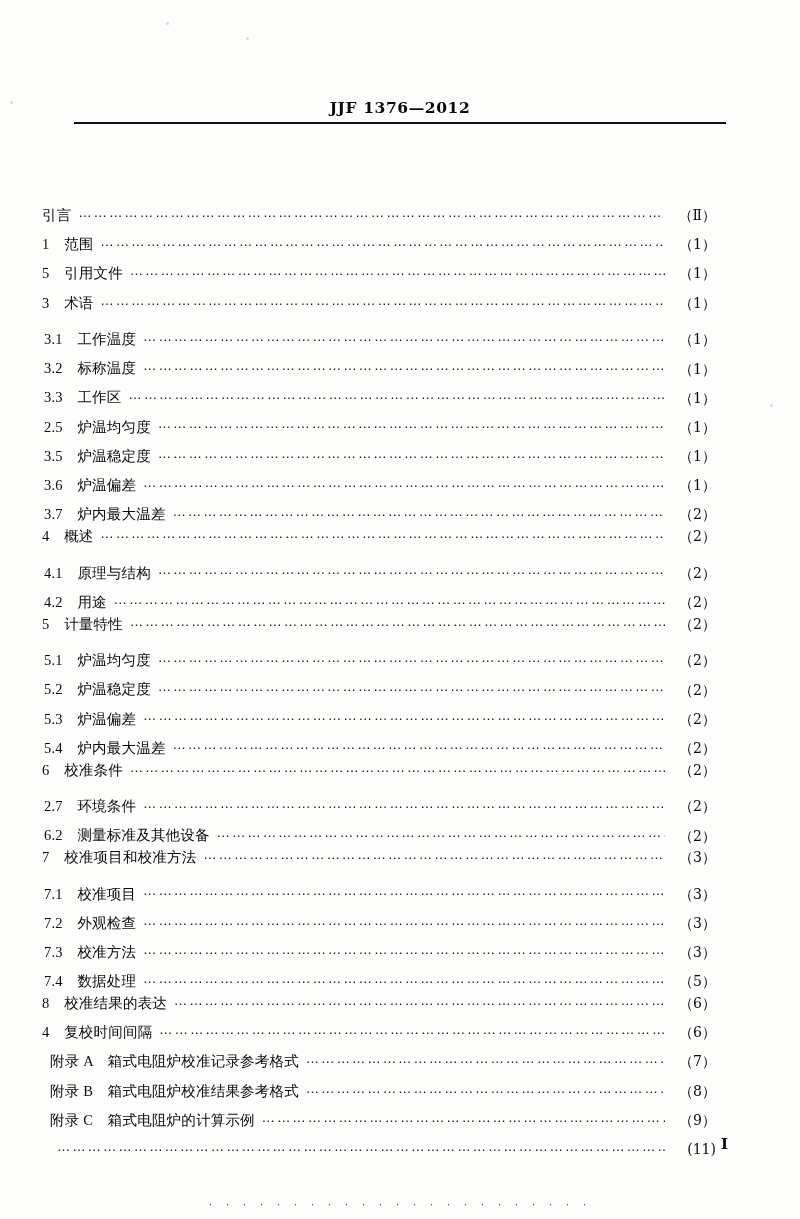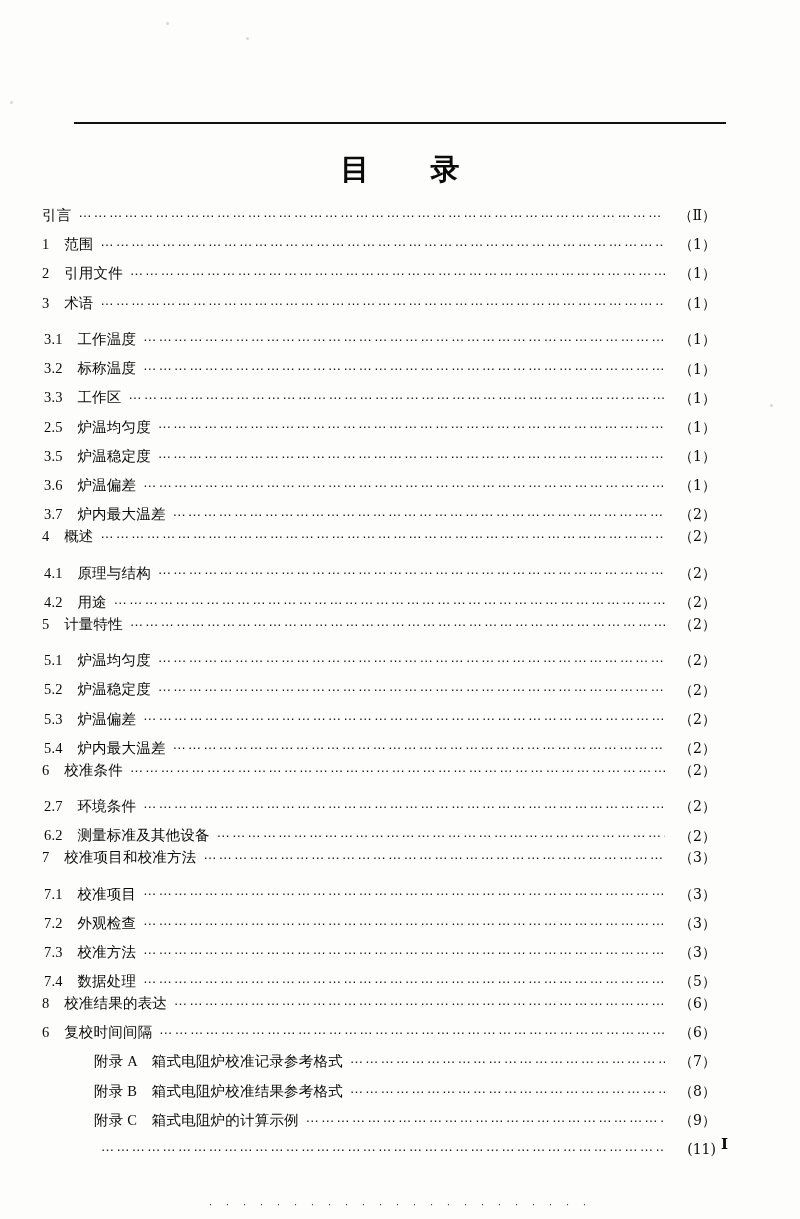--- a/index.html
+++ b/index.html
@@ -94,21 +94,21 @@
   }
   .toc-row .page-no {
     font-family: "DejaVu Serif", "Liberation Serif", serif;
     font-size: 14px;
     min-width: 46px;
     text-align: right;
   }
   
   .lvl-0 { padding-left: 0px; }
   .lvl-1 { padding-left: 2px; align-items: center; }
-  .lvl-2 { padding-left: 8px; margin-left: 44px; }
+  .lvl-2 { padding-left: 8px; }
 
   .folio {
     position: absolute;
     right: 72px;
     top: 1135px;
     font-family: "DejaVu Serif", "Liberation Serif", serif;
     font-size: 15px;
     font-weight: bold;
   }
   .footer-dots {
@@ -125,37 +125,37 @@
 </head>
 <body>
 
 <div class="page">
 
   <span class="speck" style="left:166px;top:22px;width:3px;height:3px;"></span>
   <span class="speck" style="left:246px;top:37px;width:3px;height:3px;"></span>
   <span class="speck" style="left:10px;top:101px;width:3px;height:3px;"></span>
   <span class="speck" style="left:770px;top:404px;width:3px;height:3px;"></span>
 
+  <div class="header-title">JJF 1376—2012</div>
   <div class="header-rule"></div>
 
-  <div class="doc-title">目　录</div>
 
   <div class="toc" id="toc">
       <div class="toc-row lvl-0">
         <span class="label">引言</span>
         <span class="leader">……………………………………………………………………………………………………………………………………………………………………………………………………………………………………………</span>
         <span class="page-no">（Ⅱ）</span>
       </div>
       <div class="toc-row lvl-0">
         <span class="label">1　范围</span>
         <span class="leader">……………………………………………………………………………………………………………………………………………………………………………………………………………………………………………</span>
         <span class="page-no">（1）</span>
       </div>
       <div class="toc-row lvl-0">
-        <span class="label">2　引用文件</span>
+        <span class="label">5　引用文件</span>
         <span class="leader">……………………………………………………………………………………………………………………………………………………………………………………………………………………………………………</span>
         <span class="page-no">（1）</span>
       </div>
       <div class="toc-row lvl-0">
         <span class="label">3　术语</span>
         <span class="leader">……………………………………………………………………………………………………………………………………………………………………………………………………………………………………………</span>
         <span class="page-no">（1）</span>
       </div>
       <div class="toc-row lvl-1">
         <span class="label">3.1　工作温度</span>
@@ -271,21 +271,21 @@
         <span class="label">7.4　数据处理</span>
         <span class="leader">……………………………………………………………………………………………………………………………………………………………………………………………………………………………………………</span>
         <span class="page-no">（5）</span>
       </div>
       <div class="toc-row lvl-0">
         <span class="label">8　校准结果的表达</span>
         <span class="leader">……………………………………………………………………………………………………………………………………………………………………………………………………………………………………………</span>
         <span class="page-no">（6）</span>
       </div>
       <div class="toc-row lvl-0">
-        <span class="label">6　复校时间间隔</span>
+        <span class="label">4　复校时间间隔</span>
         <span class="leader">……………………………………………………………………………………………………………………………………………………………………………………………………………………………………………</span>
         <span class="page-no">（6）</span>
       </div>
       <div class="toc-row lvl-2">
         <span class="label">附录 A　箱式电阻炉校准记录参考格式</span>
         <span class="leader">……………………………………………………………………………………………………………………………………………………………………………………………………………………………………………</span>
         <span class="page-no">（7）</span>
       </div>
       <div class="toc-row lvl-2">
         <span class="label">附录 B　箱式电阻炉校准结果参考格式</span>

